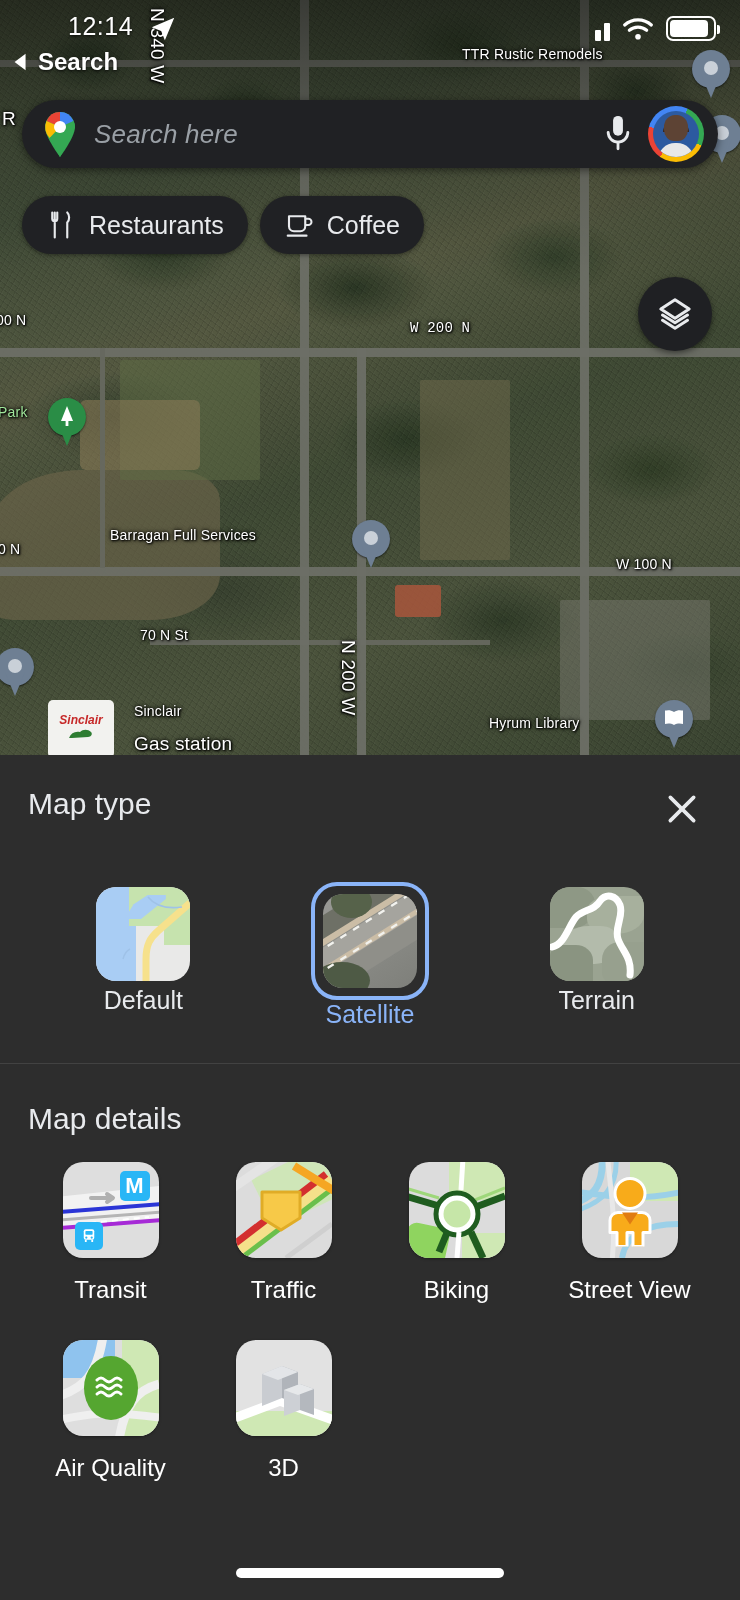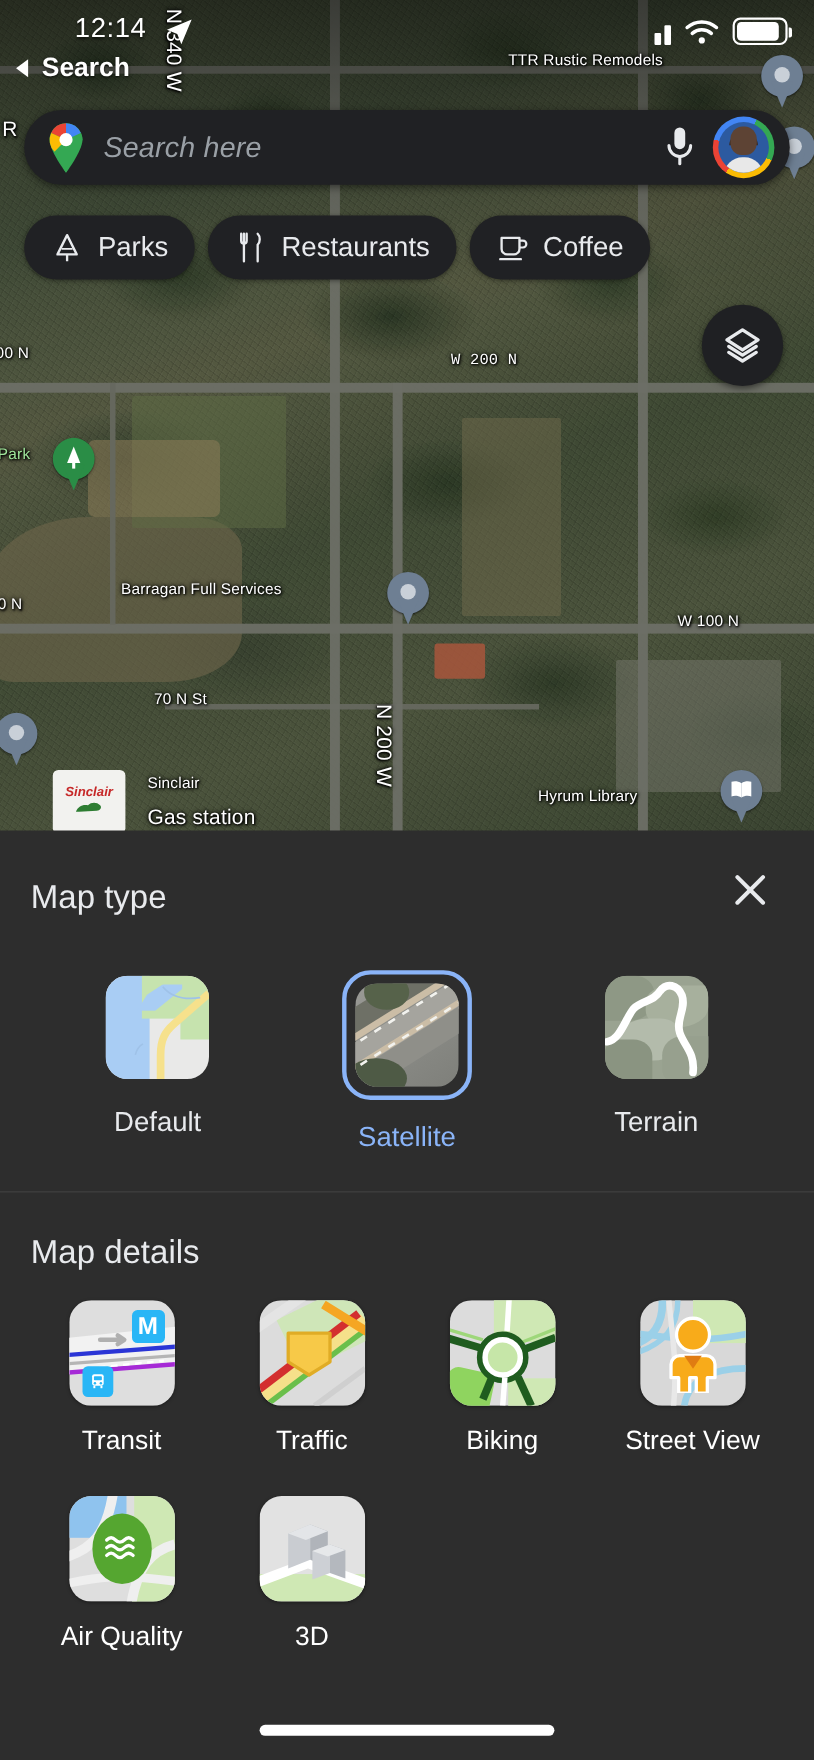--- a/index.html
+++ b/index.html
@@ -96,28 +96,28 @@
   .bars { display:flex; align-items:flex-end; gap:3px; height:24px; }
   .bars i { display:block; width:6px; background:#fff; border-radius:1px; }
   .batt { width:50px; height:25px; border:2.5px solid #fff; border-radius:7px; position:relative; }
   .batt .fill { position:absolute; left:2px; top:2px; bottom:2px; width:38px; background:#fff; border-radius:4px; }
   .batt:after { content:""; position:absolute; right:-6px; top:7px; width:3px; height:9px;
     background:#fff; border-radius:0 2px 2px 0; }
 
   
   .sheet { position:absolute; left:0; top:755px; width:740px; height:845px; background:#2d2d2d; z-index:10; }
   .sheet-head { position:relative; height:105px; }
-  .sheet-title { position:absolute; left:28px; top:32px; color:#e8eaed; font-size:30px; font-weight:500;margin-top:12px; }
+  .sheet-title { position:absolute; left:28px; top:32px; color:#e8eaed; font-size:30px; font-weight:500; }
   .close-btn { position:absolute; right:32px; top:28px; width:52px; height:52px;
     display:flex; align-items:center; justify-content:center; }
   .divider { height:1px; background:#424242; margin:0; }
 
   .types { display:flex; justify-content:space-around; align-items:flex-start;
     padding:22px 30px 34px; }
-  .type-item { width:180px; display:flex; flex-direction:column; align-items:center; gap:20px; }
+  .type-item { width:180px; display:flex; flex-direction:column; align-items:center; }
   .thumb-wrap { width:104px; height:104px; display:flex; align-items:center; justify-content:center;
     border-radius:22px; }
   .thumb-wrap.sel { border:4px solid #8ab4f8; padding:5px; border-radius:26px; width:118px; height:118px; }
   .thumb { width:94px; height:94px; border-radius:20px; overflow:hidden; position:relative; }
   .type-label { color:#e8eaed; font-size:25px; }
   .type-label.sel { color:#8ab4f8; }
 
   .details-title { color:#e8eaed; font-size:30px; font-weight:500; padding:38px 0 0 28px; }
   .grid { display:flex; flex-wrap:wrap; padding:26px 24px 0; }
   .cell { width:25%; display:flex; flex-direction:column; align-items:center; gap:18px;
@@ -249,28 +249,20 @@
     <div class="avatar">
       <div class="inner">
         <div class="hairs"></div>
           <div class="face"></div>
           <div class="body"></div>
       </div>
     </div>
   </div>
 
   <div class="chips">
-    <div class="chip">
-      <svg class="chip-ic" viewBox="0 0 24 24">
-        <path d="M12 3 L19 17 H5 Z" fill="none" stroke="#e8eaed" stroke-width="1.7" stroke-linejoin="round"></path>
-        <line x1="12" y1="17" x2="12" y2="22" stroke="#e8eaed" stroke-width="1.7"></line>
-        <line x1="8" y1="13" x2="16" y2="13" stroke="#e8eaed" stroke-width="1.4"></line>
-      </svg>
-      <span class="lbl">Parks</span>
-    </div>
     <div class="chip">
       <svg class="chip-ic" viewBox="0 0 24 24">
         <path d="M7 2 v7 M5 2 v5 a2 2 0 0 0 4 0 V2 M7 9 v13" stroke="#e8eaed" stroke-width="1.7" fill="none" stroke-linecap="round"></path>
         <path d="M17 2 c2 2 2 6 0 8 v12" stroke="#e8eaed" stroke-width="1.7" fill="none" stroke-linecap="round"></path>
       </svg>
       <span class="lbl">Restaurants</span>
     </div>
     <div class="chip">
       <svg class="chip-ic" viewBox="0 0 24 24">
         <path d="M4 5 h13 v8 a4 4 0 0 1 -4 4 H8 a4 4 0 0 1 -4 -4 Z" fill="none" stroke="#e8eaed" stroke-width="1.7" stroke-linejoin="round"></path>

